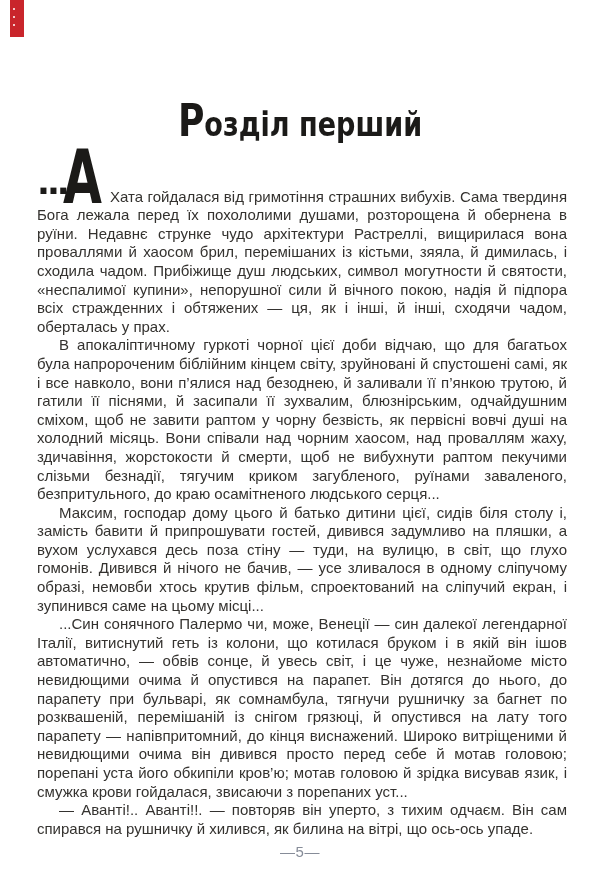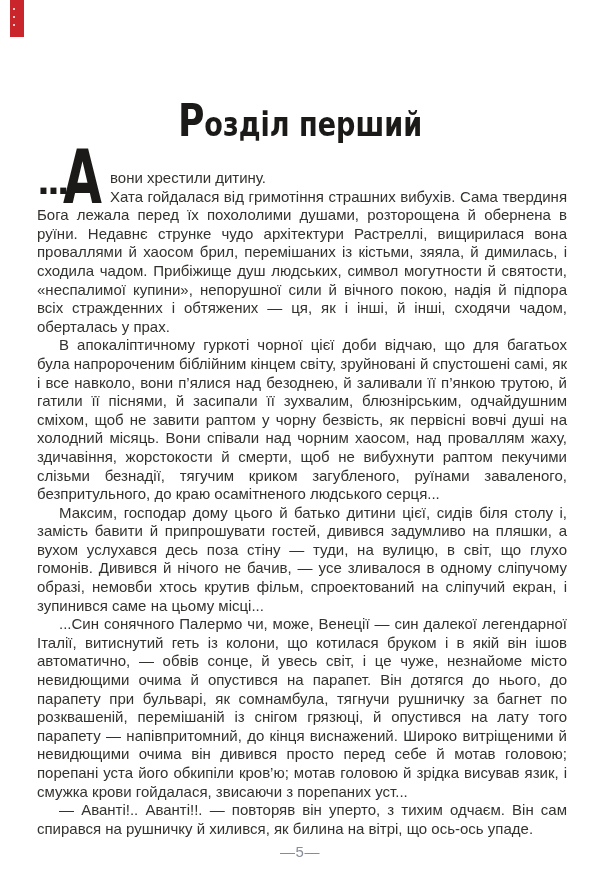--- a/index.html
+++ b/index.html
@@ -90,21 +90,21 @@
     <span class="dot d3"></span>
   </div>
 
   <h1 class="chapter">Розділ перший</h1>
 
   <div class="body-text">
     <p>
       <span class="dropcap">
           <span class="dots">...</span>
           <span class="glyph">А</span>
-        </span><span>вони хрестили дитину.</span><br>
+        </span><br>
       <span>Хата гойдалася від гримотіння страшних вибухів. Сама твердиня Бога лежала перед їх похололими душами, розторощена й обернена в руїни. Недавнє струнке чудо архітектури Растреллі, вищирилася вона проваллями й хаосом брил, перемішаних із кістьми, зяяла, й димилась, і сходила чадом. Прибіжище душ людських, символ могутности й святости, «неспалимої купини», непорушної сили й вічного покою, надія й підпора всіх стражденних і обтяжених — ця, як і інші, й інші, сходячи чадом, оберталась у прах.</span>
     </p>
 
   <p class="indent">В апокаліптичному гуркоті чорної цієї доби відчаю, що для багатьох була напророченим біблійним кінцем світу, зруйновані й спустошені самі, як і все навколо, вони п’ялися над безоднею, й заливали її п’янкою трутою, й гатили її піснями, й засипали її зухвалим, блюзнірським, одчайдушним сміхом, щоб не завити раптом у чорну безвість, як первісні вовчі душі на холодний місяць. Вони співали над чорним хаосом, над проваллям жаху, здичавіння, жорстокости й смерти, щоб не вибухнути раптом пекучими слізьми безнадії, тягучим криком загубленого, руїнами заваленого, безпритульного, до краю осамітненого людського серця...</p>
       <p class="indent">Максим, господар дому цього й батько дитини цієї, сидів біля столу і, замість бавити й припрошувати гостей, дивився задумливо на пляшки, а вухом услухався десь поза стіну — туди, на вулицю, в світ, що глухо гомонів. Дивився й нічого не бачив, — усе зливалося в одному сліпучому образі, немовби хтось крутив фільм, спроектований на сліпучий екран, і зупинився саме на цьому місці...</p>
       <p class="indent">...Син сонячного Палермо чи, може, Венеції — син далекої легендарної Італії, витиснутий геть із колони, що котилася бруком і в якій він ішов автоматично, — обвів сонце, й увесь світ, і це чуже, незнайоме місто невидющими очима й опустився на парапет. Він дотягся до нього, до парапету при бульварі, як сомнамбула, тягнучи рушничку за багнет по розквашеній, перемішаній із снігом грязюці, й опустився на лату того парапету — напівпритомний, до кінця виснажений. Широко витріщеними й невидющими очима він дивився просто перед себе й мотав головою; порепані уста його обкипіли кров’ю; мотав головою й зрідка висував язик, і смужка крови гойдалася, звисаючи з порепаних уст...</p>
       <p class="indent">— Аванті!.. Аванті!!. — повторяв він уперто, з тихим одчаєм. Він сам спирався на рушничку й хилився, як билина на вітрі, що ось-ось упаде.</p>
     </div>
 
   <div class="footer">—5—</div>

